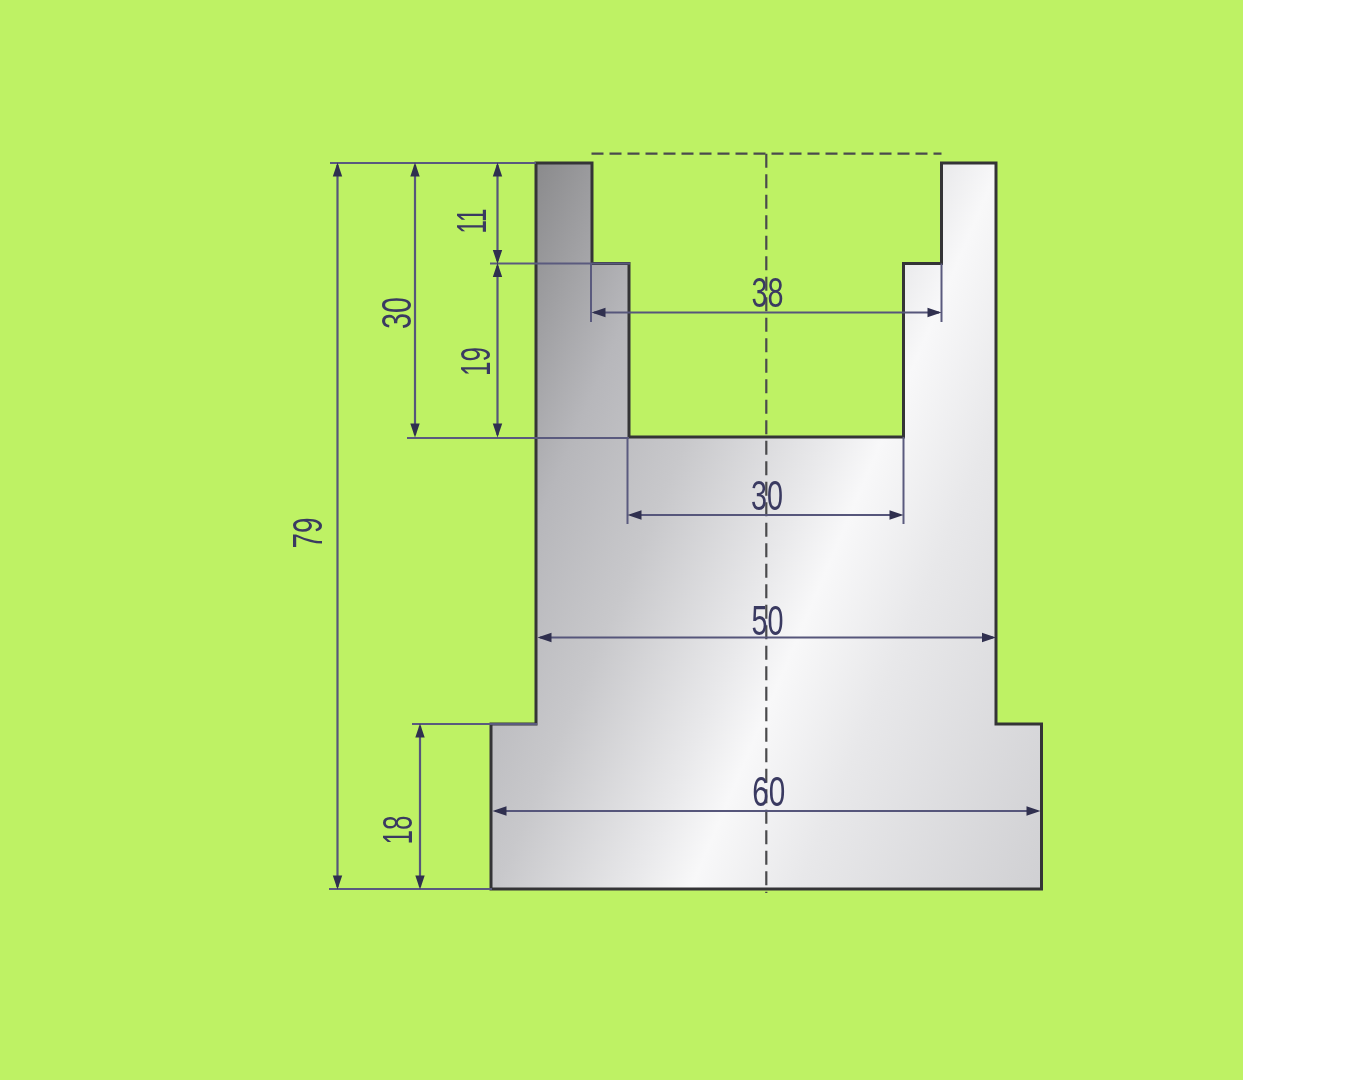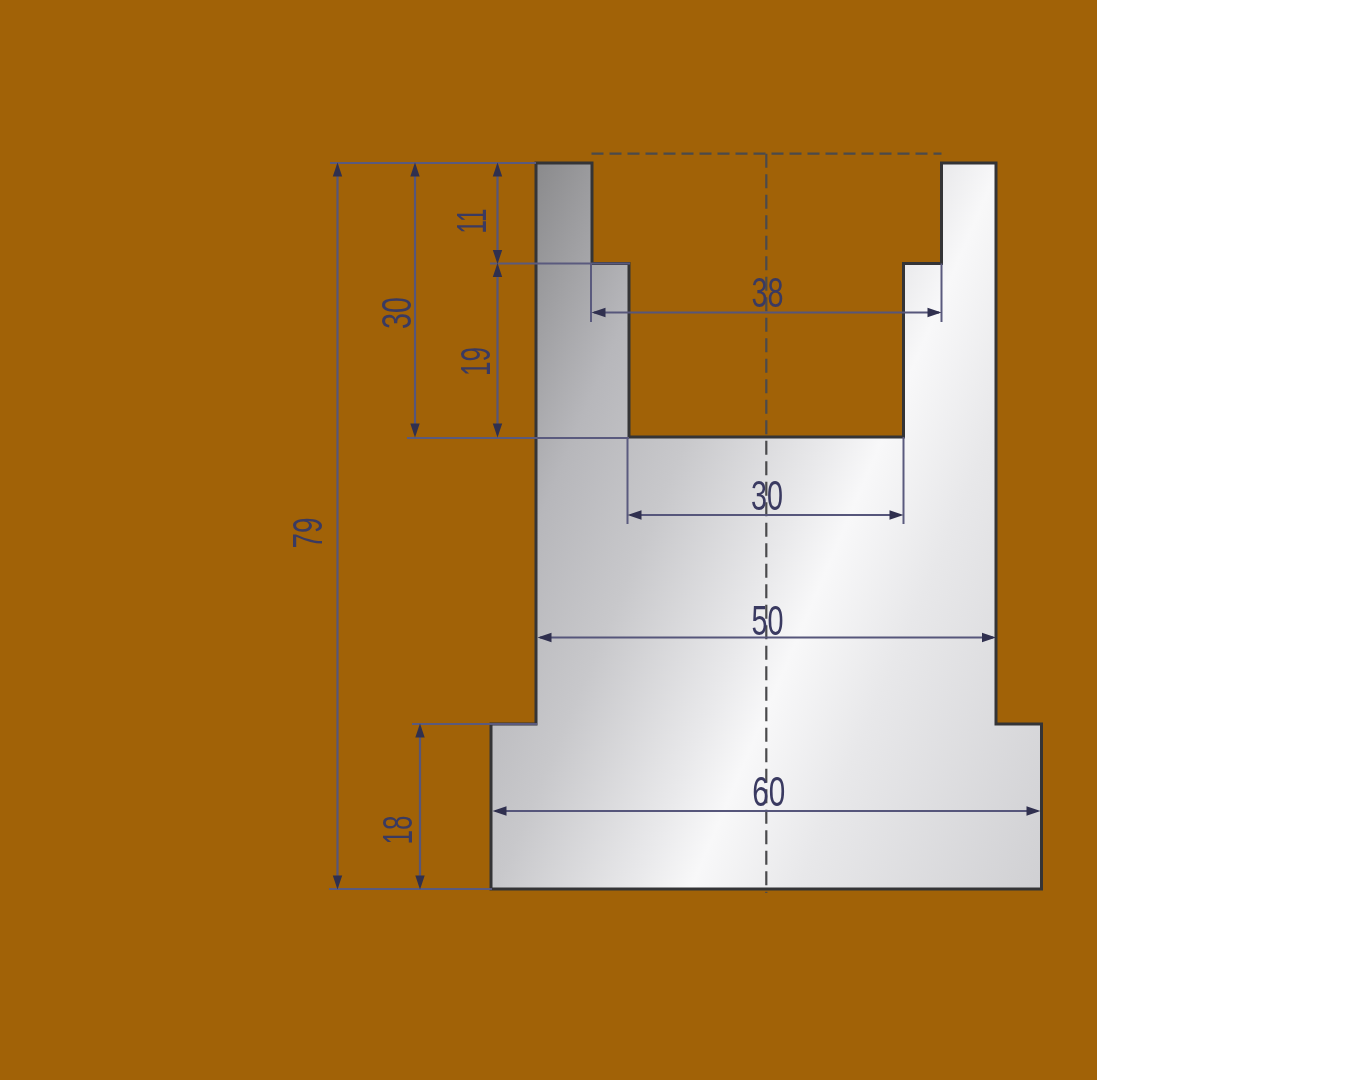--- a/index.html
+++ b/index.html
@@ -1,16 +1,16 @@
 <!DOCTYPE html>
 <html><head>
 <meta charset="utf-8">
 <style>
   html,body{margin:0;padding:0;background:#ffffff;}
-  .page{width:1097px;height:1080px;position:relative;background:#a16207;overflow:hidden;}
+  .page{width:1243px;height:1080px;position:relative;background:#bef264;overflow:hidden;}
   text{font-family:"Liberation Sans", sans-serif;fill:#3a3a61;}
 </style>
 </head>
 <body>
 <div class="page">
 <svg style="filter:blur(0.45px)" width="1355" height="1080" viewBox="0 0 1355 1080" xmlns="http://www.w3.org/2000/svg">
   <defs>
     <linearGradient id="metal" gradientUnits="userSpaceOnUse" x1="536" y1="163" x2="1225" y2="456.6">
       <stop offset="0" stop-color="#8a8a8c"></stop>
       <stop offset="0.19" stop-color="#b7b7bb"></stop>

